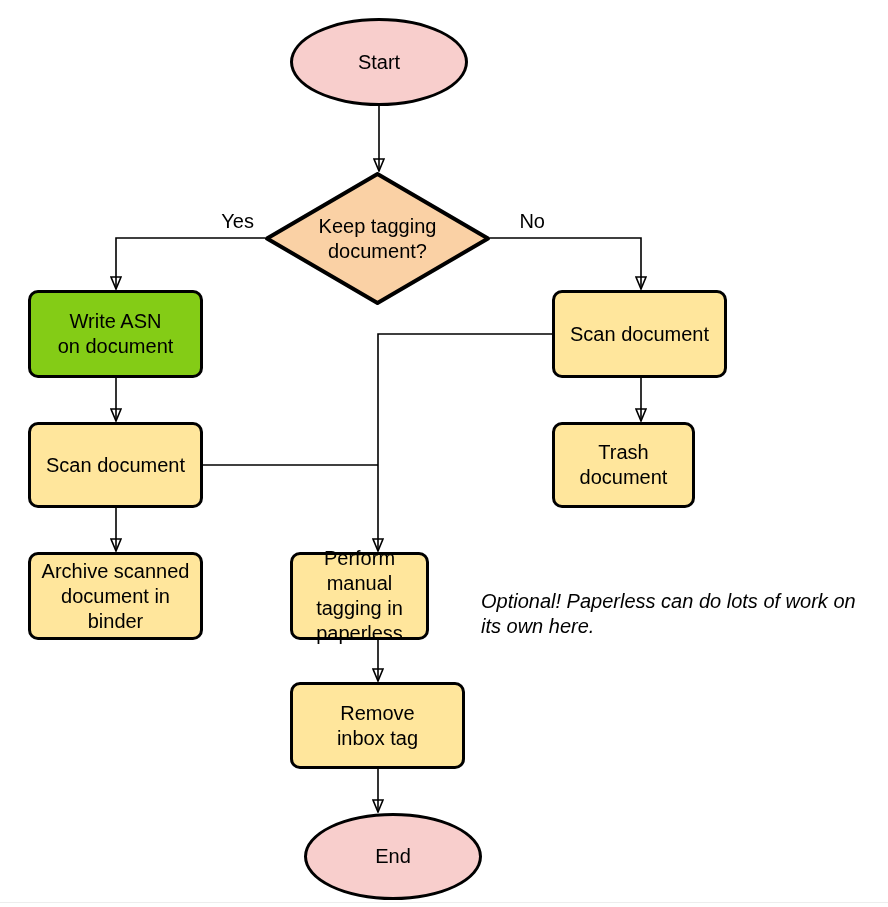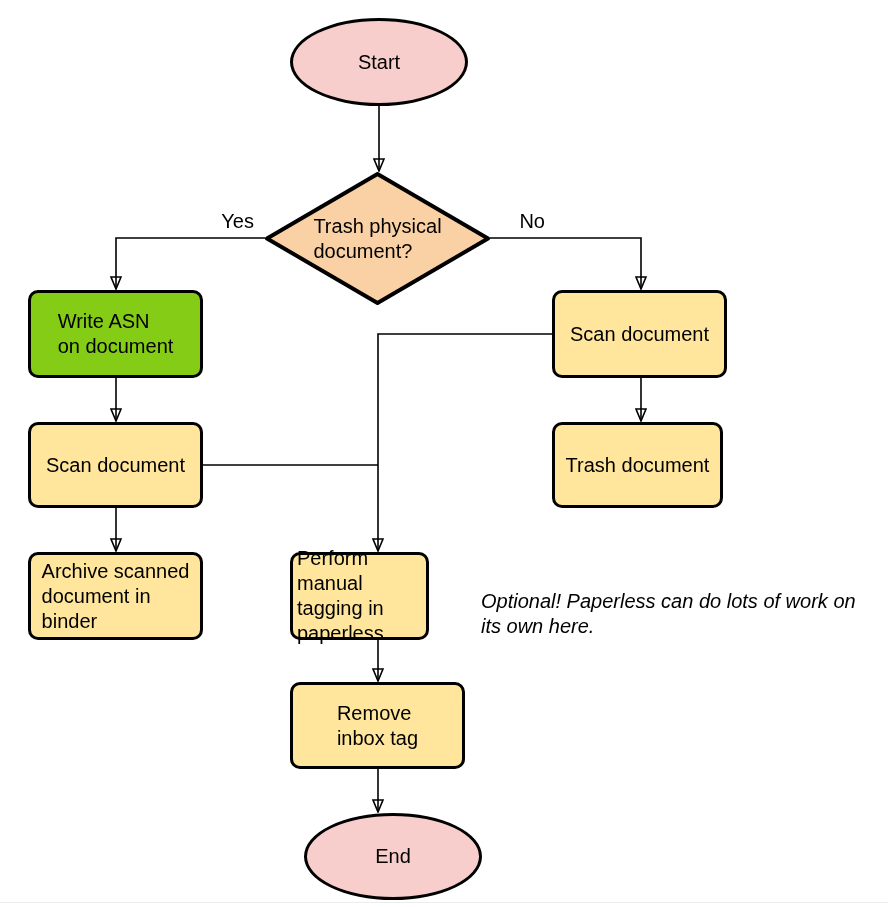--- a/index.html
+++ b/index.html
@@ -21,20 +21,21 @@
     fill: none;
     stroke: #000000;
     stroke-width: 1.6;
   }
   .node {
     position: absolute;
     box-sizing: border-box;
     display: flex;
     align-items: center;
     justify-content: center;
+    text-align: center;
     font-size: 20px;
     line-height: 25px;
   }
   .node .label {
     white-space: pre-line;
     padding: 0 4px;
   }
   .process {
     border: 3px solid #000000;
     border-radius: 10px;
@@ -98,21 +99,21 @@
   </svg>
 
   <div class="node terminator" style="left: 290px; top: 18px; width: 178px; height: 88px; background: rgb(248, 206, 204);">
     <span class="label">Start</span>
   </div>
 
   <div class="node diamond-wrap" style="left:265px; top:172px; width:225px; height:133px;">
     <svg width="225" height="133" viewBox="0 0 225 133">
       <polygon points="112.5,2 223,66.5 112.5,131 2,66.5" stroke="#000000" stroke-width="4" stroke-linejoin="round" fill="#fad1a5"></polygon>
     </svg>
-    <span class="label">Trash physical
+    <span class="label">Keep tagging
 document?</span>
   </div>
 
   <div class="node process" style="left: 28px; top: 290px; width: 175px; height: 88px; background: #84cc16;">
     <span class="label">Write ASN
 on document</span>
   </div>
 
   <div class="node process" style="left: 28px; top: 422px; width: 175px; height: 86px; background: rgb(255, 230, 156);">
     <span class="label">Scan document</span>
@@ -121,21 +122,21 @@
   <div class="node process" style="left: 28px; top: 552px; width: 175px; height: 88px; background: rgb(255, 230, 156);">
     <span class="label">Archive scanned
 document in
 binder</span>
   </div>
 
   <div class="node process" style="left: 552px; top: 290px; width: 175px; height: 88px; background: rgb(255, 230, 156);">
     <span class="label">Scan document</span>
   </div>
 
-  <div class="node process" style="left: 552px; top: 422px; width: 171px; height: 86px; background: rgb(255, 230, 156);">
+  <div class="node process" style="left: 552px; top: 422px; width: 143px; height: 86px; background: rgb(255, 230, 156);">
     <span class="label">Trash document</span>
   </div>
 
   <div class="node process" style="left: 290px; top: 552px; width: 139px; height: 88px; background: rgb(255, 230, 156);">
     <span class="label">Perform manual
 tagging in
 paperless</span>
   </div>
 
   <div class="node process" style="left: 290px; top: 682px; width: 175px; height: 87px; background: rgb(255, 230, 156);">

